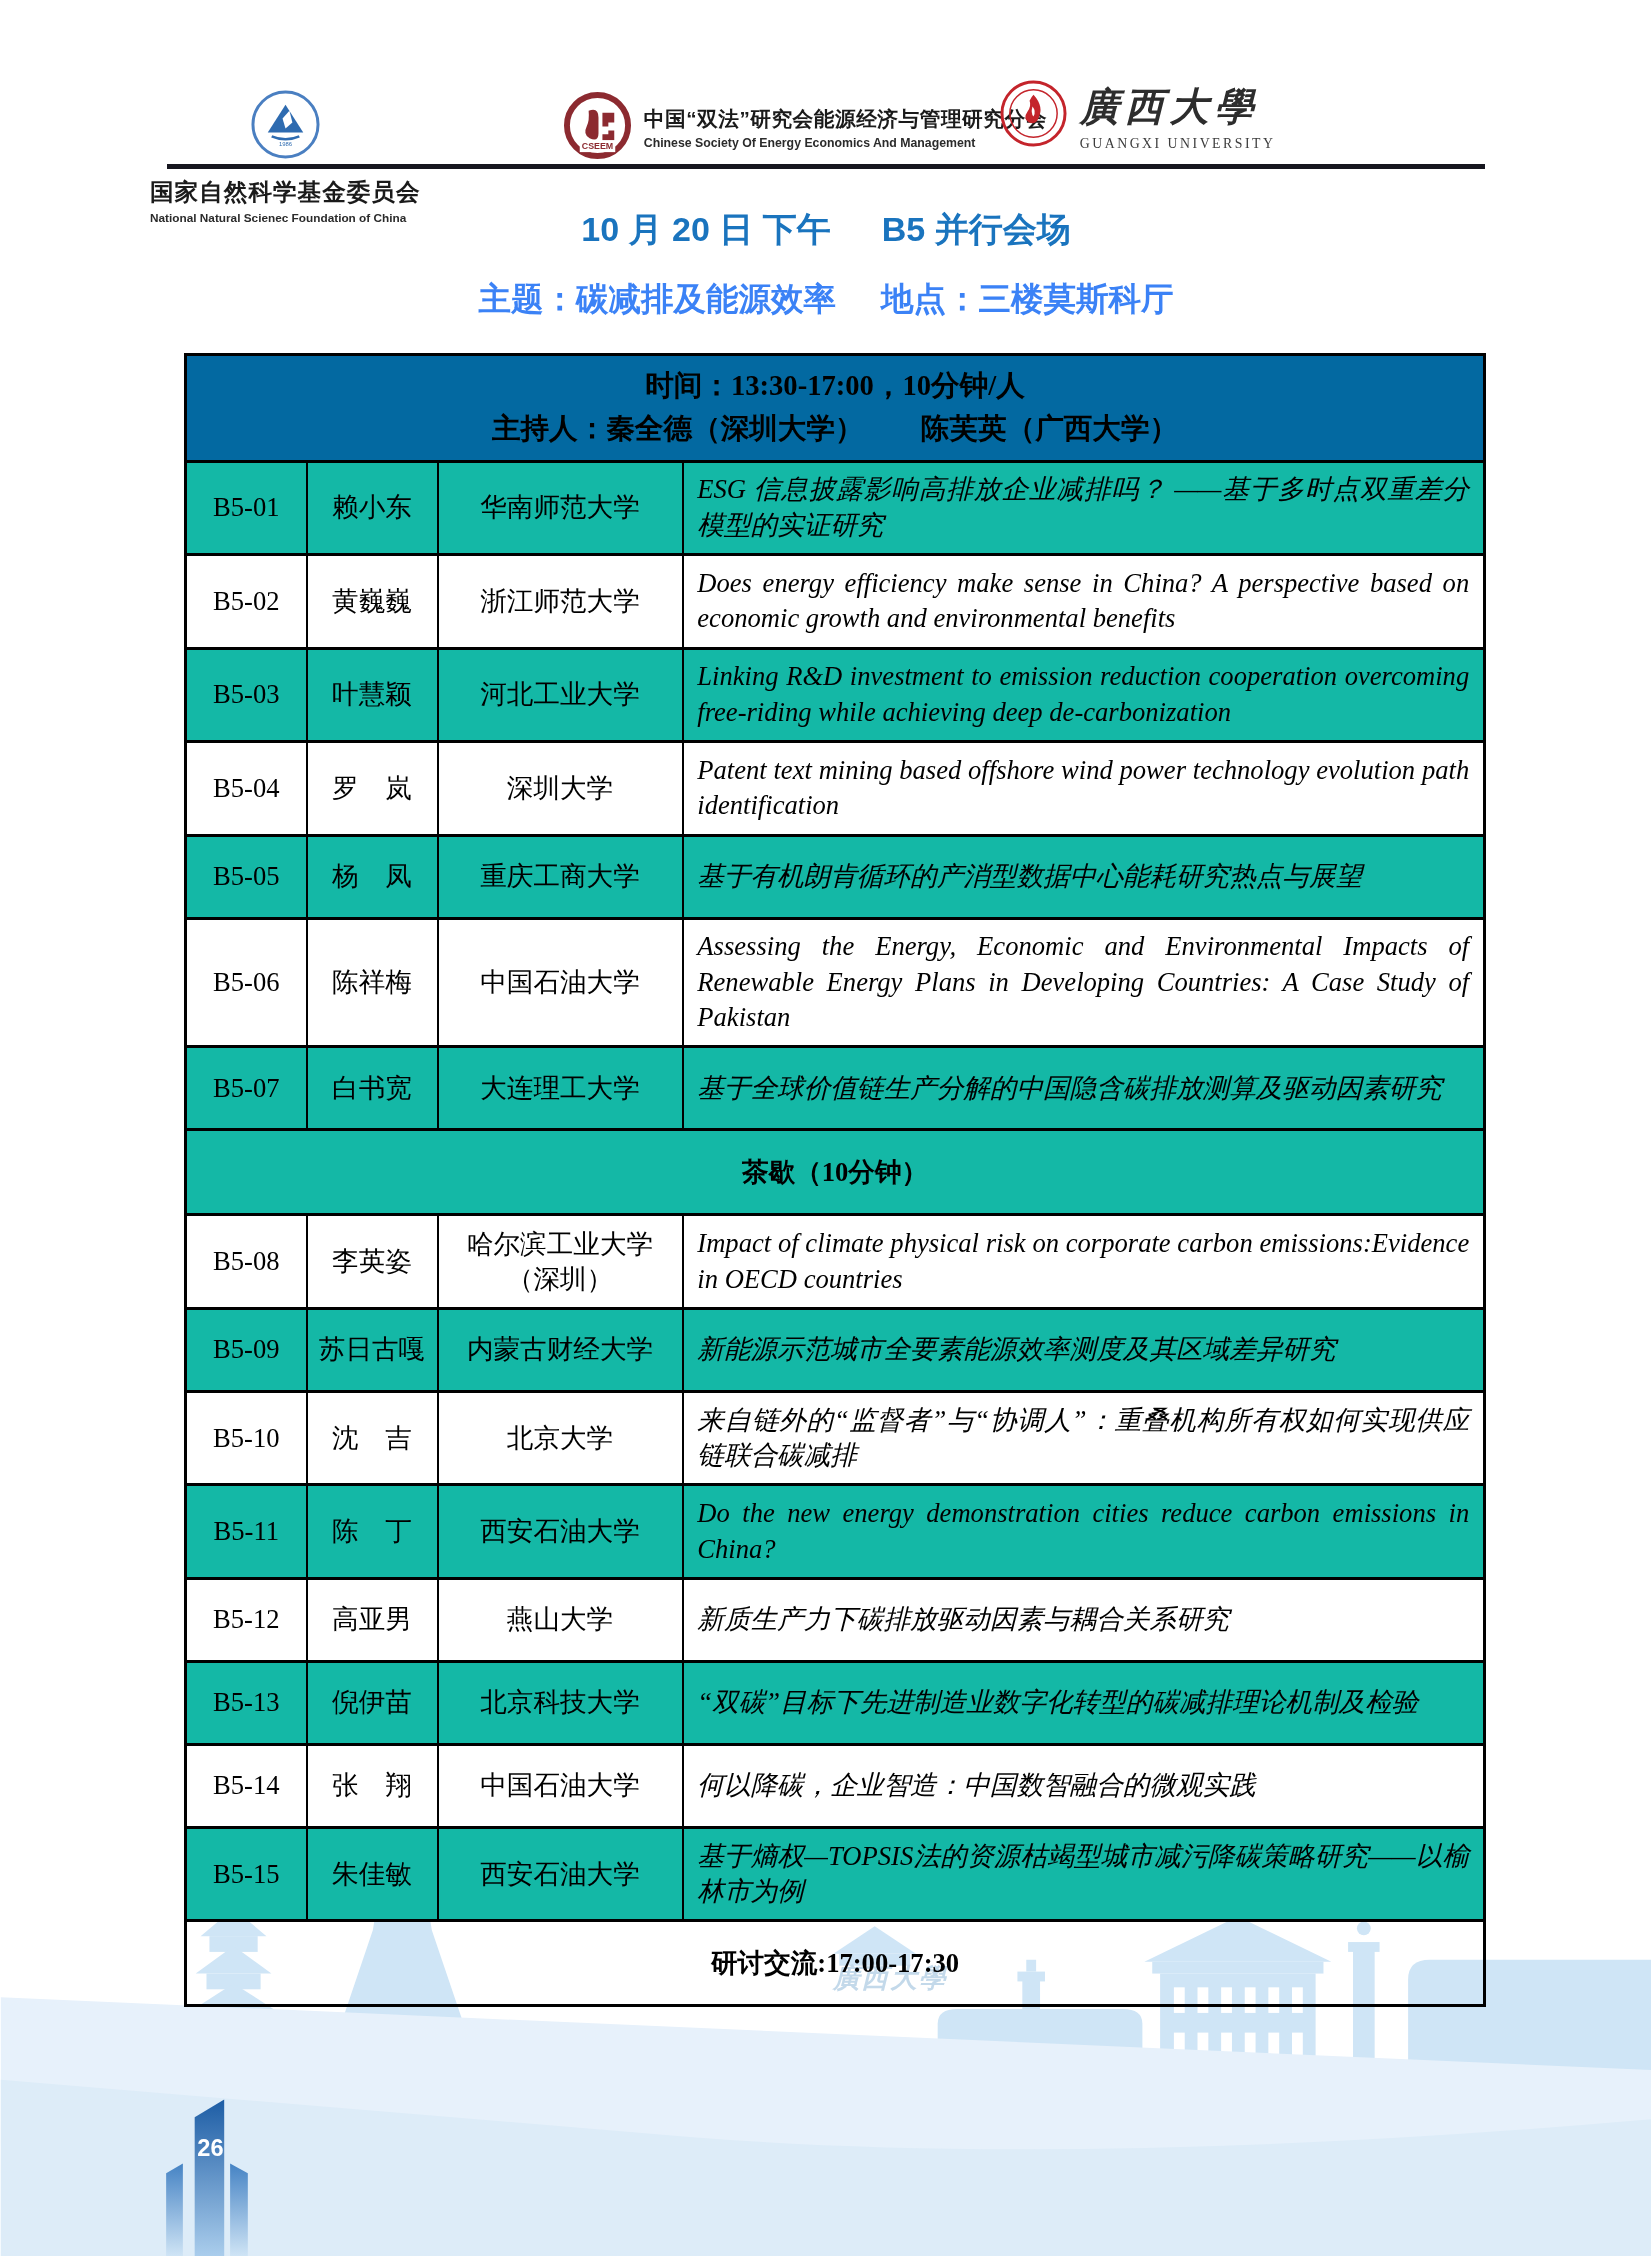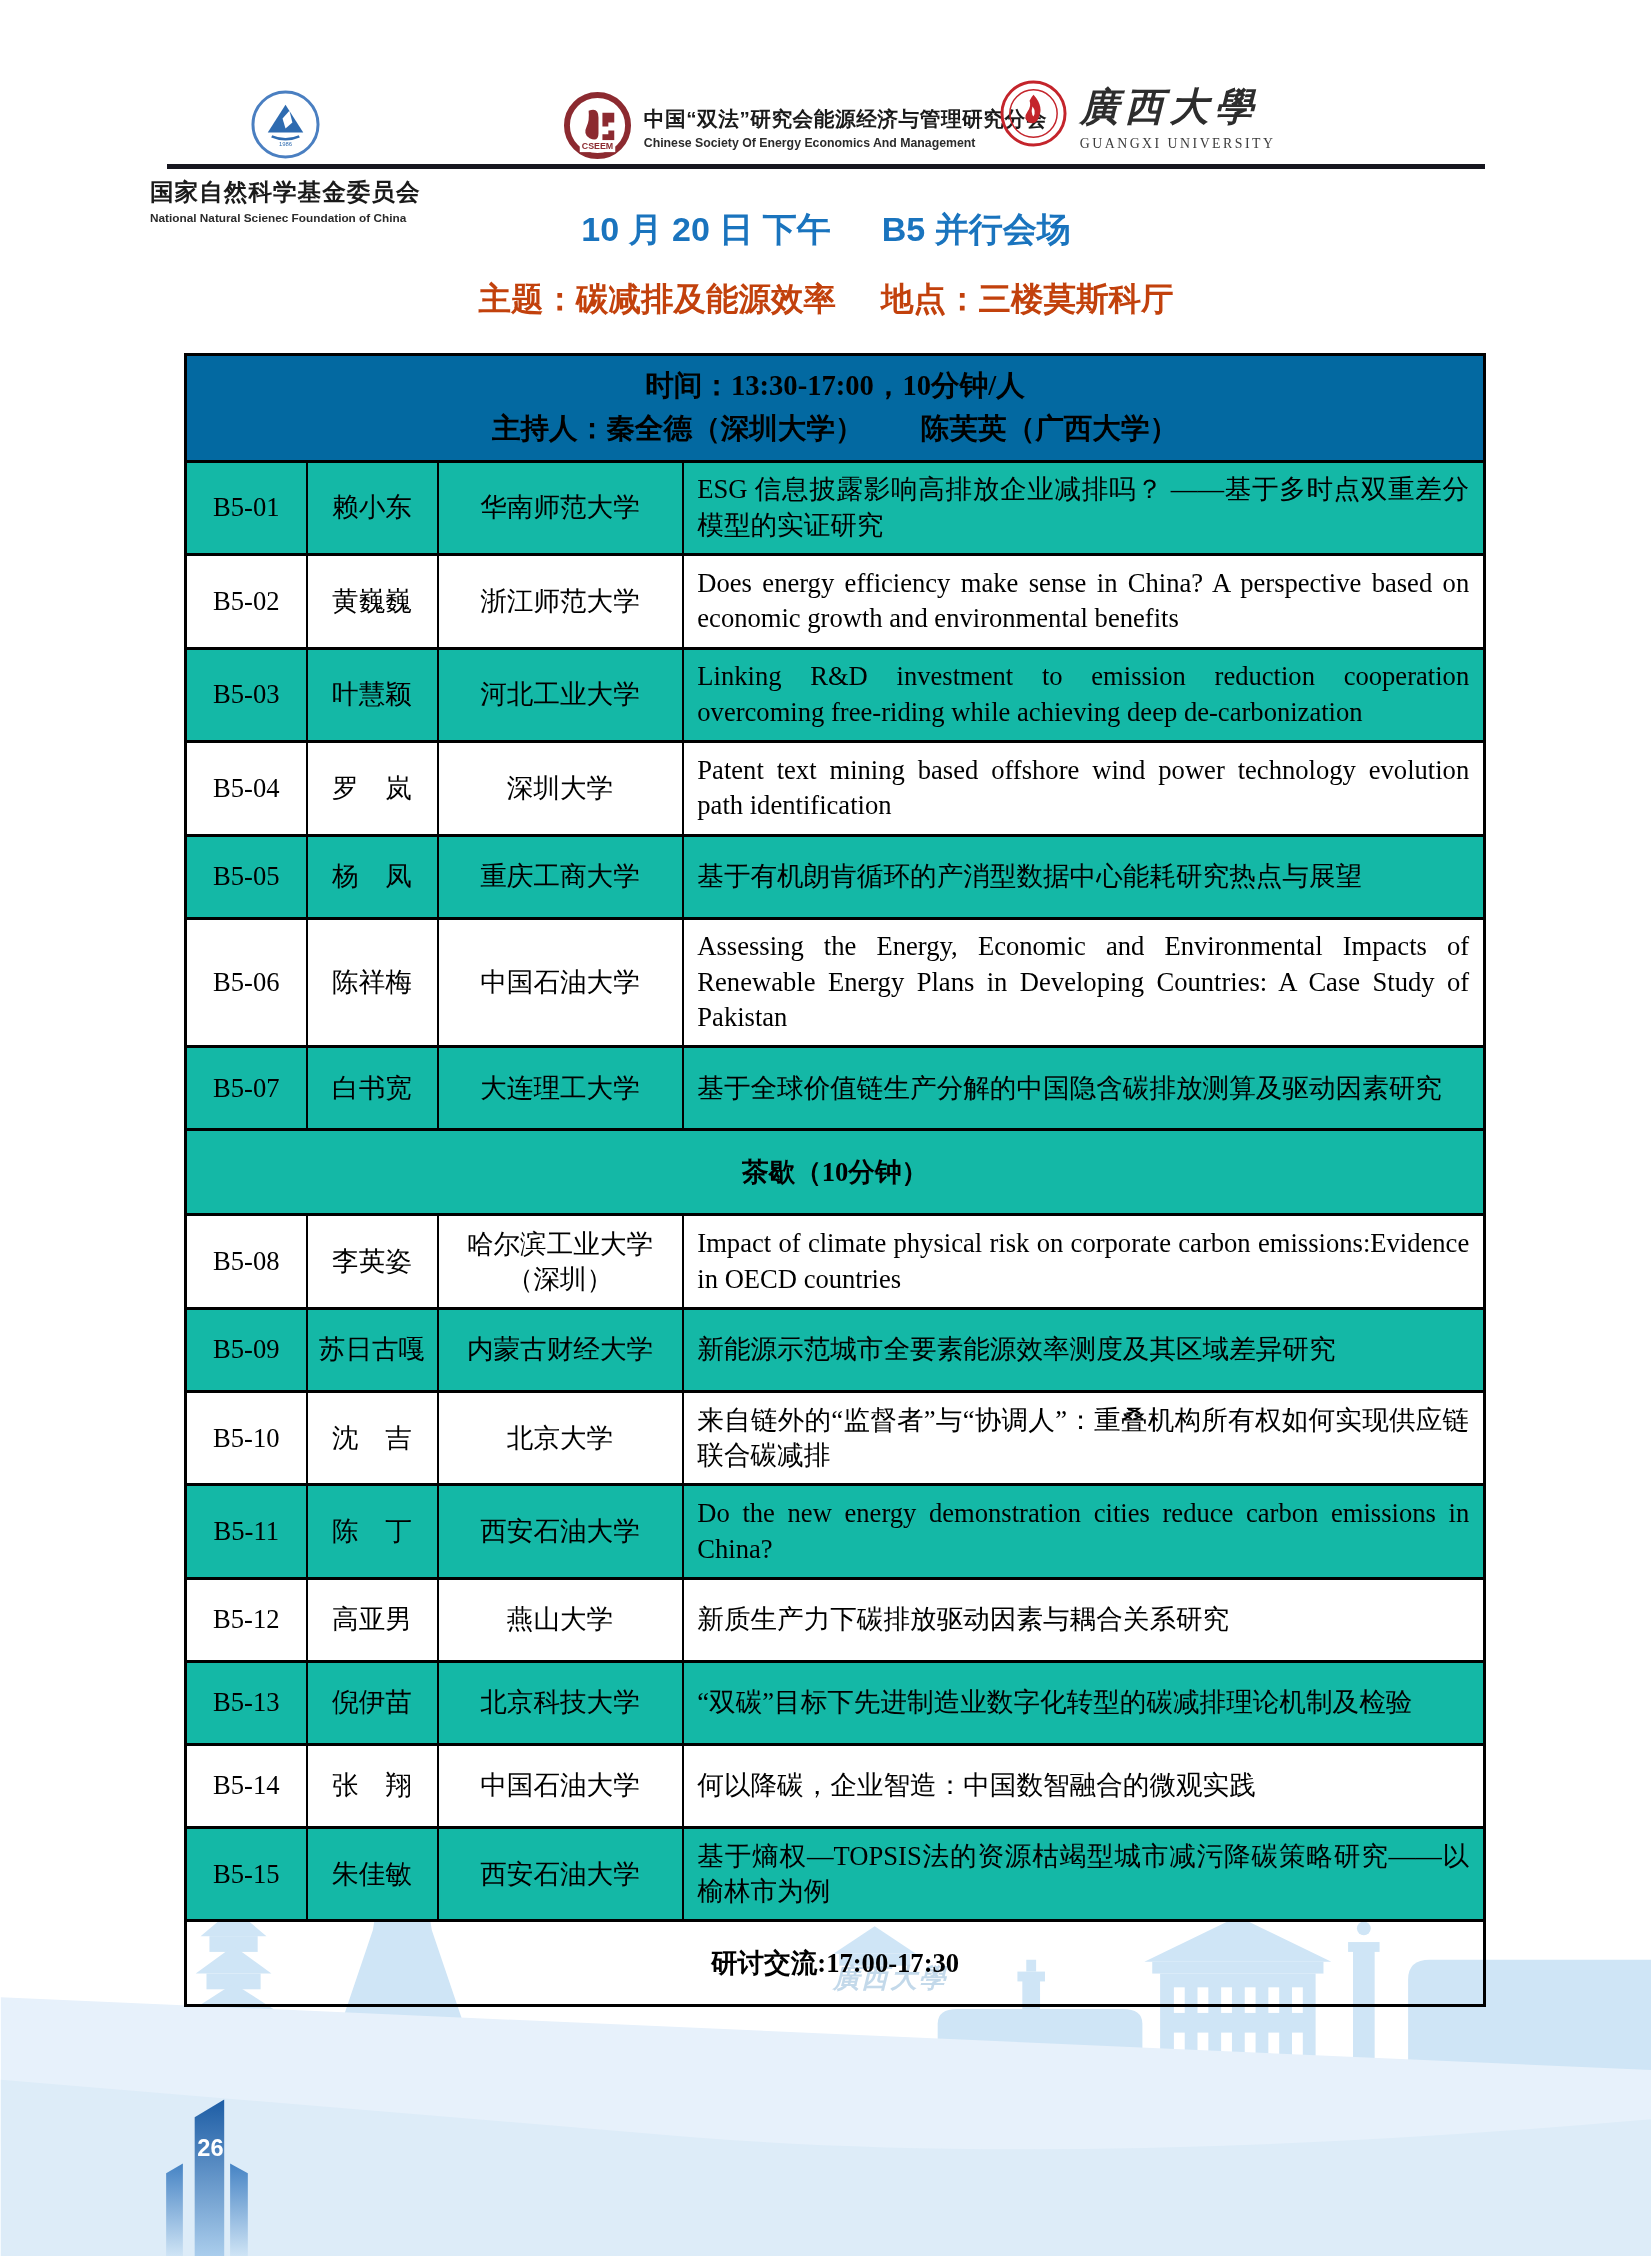--- a/index.html
+++ b/index.html
@@ -21,33 +21,33 @@
   .cseem-zh { font-size:20.7px; letter-spacing:0.5px; }
   .cseem-en { font-size:12.3px; margin-top:3px; }
   .gxu-script { font-family:"Liberation Serif","DejaVu Serif",serif; font-style:italic; font-weight:bold; font-size:39px; color:#2d2d2d; letter-spacing:5.9px; }
   .gxu-en { font-family:"Liberation Serif","DejaVu Serif",serif; font-size:13.8px; letter-spacing:2.5px; color:#3c3c3c; margin-top:2px; }
   
   .header-rule { position:absolute; left:167px; top:164px; width:1318px; height:4.9px; background:#16161f; }
   
   .session-title { position:absolute; left:0; top:207px; width:100%; display:flex; justify-content:center; gap:51px;
     font-family:"Liberation Sans","DejaVu Sans",sans-serif; font-weight:bold; font-size:34px; color:#1a74be; }
   .session-subtitle { position:absolute; left:0; top:278px; width:100%; display:flex; justify-content:center; gap:45px;
-    font-family:"Liberation Sans","DejaVu Sans",sans-serif; font-weight:bold; font-size:32.5px; color:#c2410c; }
+    font-family:"Liberation Sans","DejaVu Sans",sans-serif; font-weight:bold; font-size:32.5px; color:#3b82f6; }
   
   .schedule-wrap { position:absolute; left:184px; top:353px; width:1302px; z-index:2; }
   table.schedule { width:100%; border-collapse:collapse; table-layout:fixed; border:3.9px solid #000; }
   table.schedule td, table.schedule th {
     border-left:2px solid #000; border-right:2px solid #000;
     border-top:3.9px solid #000; border-bottom:3.9px solid #000;
     font-size:26.6px; color:#000; vertical-align:middle;
   }
   tr.band-row td { background:#0369a1; text-align:center; font-weight:bold; font-size:28.6px; line-height:1.5; padding:8.9px 0; }
   tr.colhead-row th { background:#ffffff; height:77px; font-weight:bold; font-size:28.6px; text-align:center; }
   td.cell-id, td.cell-speaker, td.cell-affiliation { text-align:center; padding:7.9px 5.9px; line-height:1.32; height:83px; }
-  td.cell-title { text-align:justify; padding:9.9px 13.8px; line-height:1.33; height:83px; }
+  td.cell-title { text-align:justify; padding:9.9px 13.8px; line-height:1.33; height:83px;font-style:italic; }
   td.span-cell { text-align:center; font-weight:bold; font-size:28.6px; height:85px; padding:7.9px 0; }
   tr.row-white { background:#ffffff; }
   tr.row-shaded { background:#14b8a6; }
   tr.row-clear { background:transparent; }
   
   .decor { position:absolute; left:0; top:1822px; width:1652px; height:434px; z-index:0; }
   .watermark { position:absolute; left:833px; top:1960px; z-index:1;
     font-family:"Liberation Serif","DejaVu Serif",serif; font-style:italic; font-weight:bold;
     font-size:26.6px; color:#c3d9ea; letter-spacing:2px; }
   .page-number { position:absolute; left:194px; top:2135px; width:29.6px; z-index:3;

